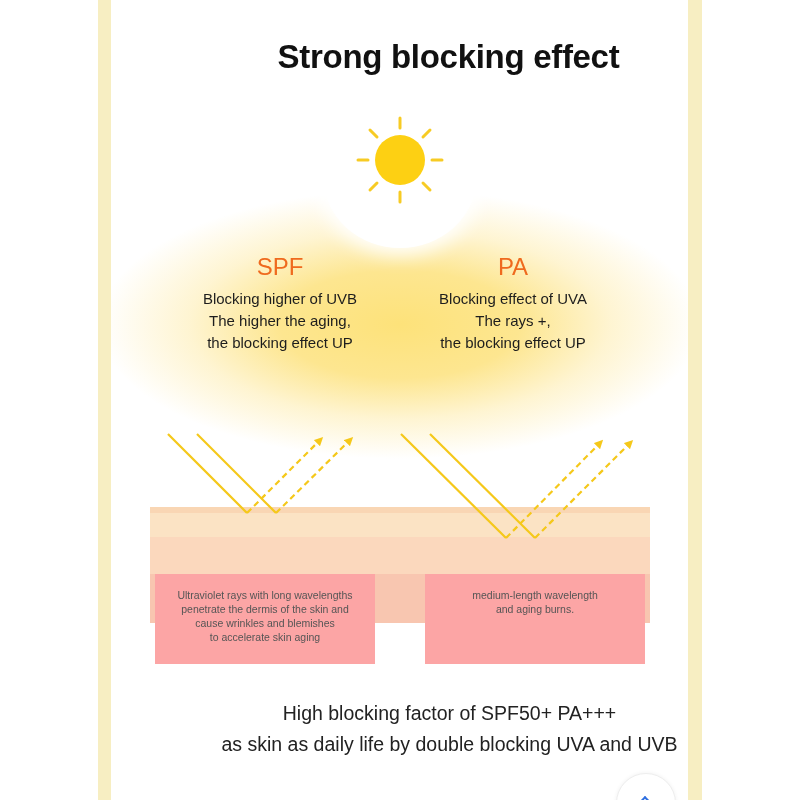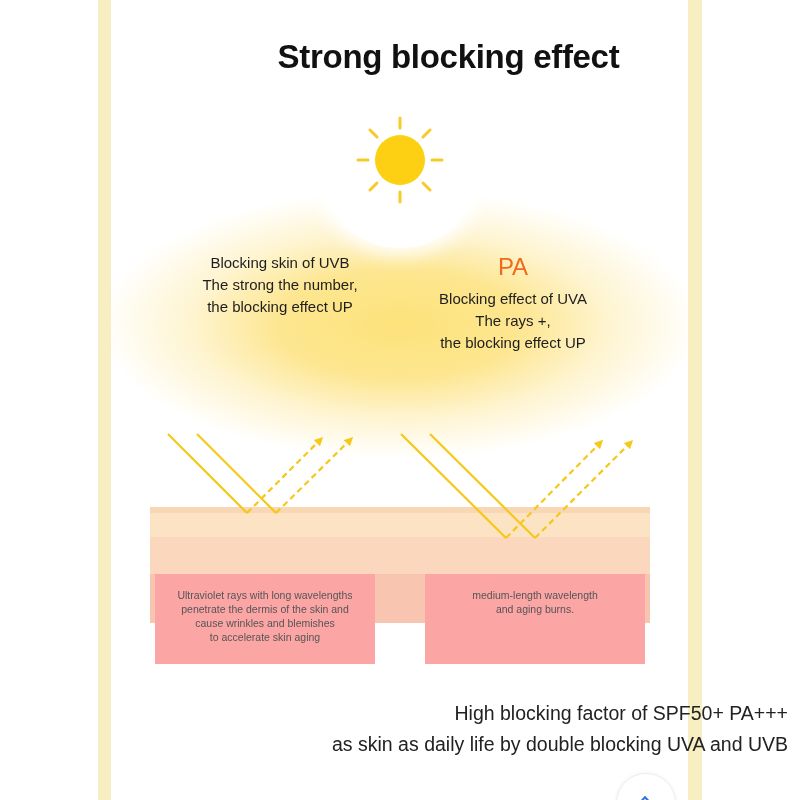--- a/index.html
+++ b/index.html
@@ -58,21 +58,21 @@
 
   .desc-box {
     position: absolute; top: 574px; height: 90px; background: #fca5a5; text-align: center;
     padding-top: 14px; box-sizing: border-box;
   }
   .desc-box.uva { left: 155px; width: 220px; }
   .desc-box.uvb { left: 425px; width: 220px; }
   .desc-line { font-size: 10.5px; color: #555; line-height: 14px; }
 
   .summary {
-    position: absolute; top: 698px; left: 111px; width: 677px; text-align: right;
+    position: absolute; top: 698px; left: 111px; width: 677px; text-align: center;
   }
   .summary-line { font-size: 19.5px; color: #222; line-height: 31px; }
 
   .scroll-top {
     position: absolute; left: 616px; top: 773px; width: 58px; height: 58px; border-radius: 50%;
     background: #ffffff; border: 1px solid #eeeeee; box-shadow: 0 0 4px rgba(0,0,0,0.06);
   }
   .scroll-top .chev {
     position: absolute; left: 23px; top: 24px; width: 8px; height: 8px;
     border-left: 2px solid #2f6fe0; border-top: 2px solid #2f6fe0; transform: rotate(45deg);
@@ -97,22 +97,23 @@
     <line x1="8" y1="50" x2="18" y2="50"></line>
     <line x1="82" y1="50" x2="92" y2="50"></line>
     <line x1="20" y1="20" x2="27" y2="27"></line>
     <line x1="73" y1="73" x2="80" y2="80"></line>
     <line x1="80" y1="20" x2="73" y2="27"></line>
     <line x1="27" y1="73" x2="20" y2="80"></line>
   </g>
 </svg>
 
 <div class="info-col spf">
-  <div class="info-line">Blocking skin of UVB</div>
-  <div class="info-line">The strong the number,</div>
+  <div class="info-title">SPF</div>
+  <div class="info-line">Blocking higher of UVB</div>
+  <div class="info-line">The higher the aging,</div>
   <div class="info-line">the blocking effect UP</div>
 </div>
 
 <div class="info-col pa">
   <div class="info-title">PA</div>
   <div class="info-line">Blocking effect of UVA</div>
   <div class="info-line">The rays +,</div>
   <div class="info-line">the blocking effect UP</div>
 </div>
 

